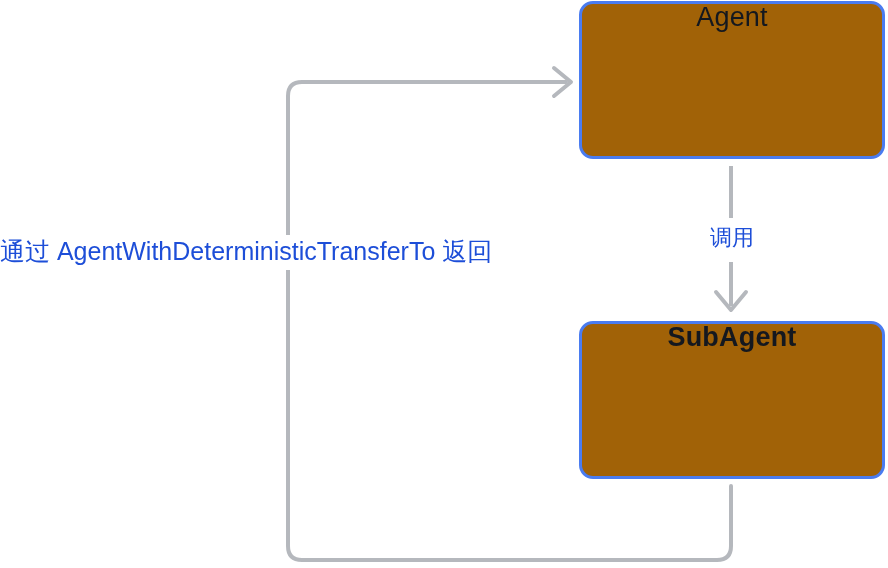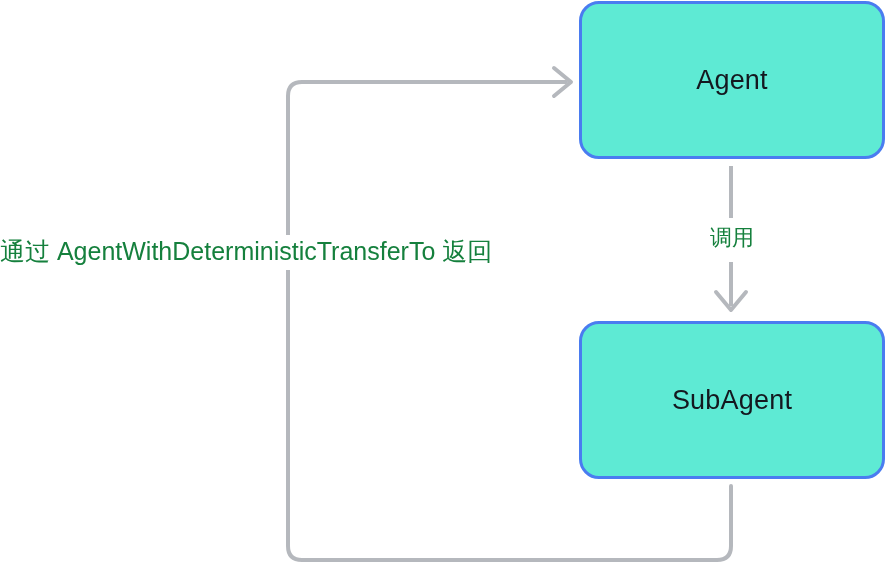--- a/index.html
+++ b/index.html
@@ -20,47 +20,47 @@
   #edges {
     position: absolute;
     left: 0;
     top: 0;
     width: 888px;
     height: 568px;
   }
   .node {
     position: absolute;
     box-sizing: border-box;
-    background: #5eead4;
+    background: #a16207;
     border: 3px solid #4a7cf0;
-    border-radius: 20px;
+    border-radius: 14px;
     display: flex;
-    align-items: center;
     justify-content: center;
     color: #14181f;
     font-size: 27px;
     font-weight: 400;
     letter-spacing: 0.2px;
     line-height: 1;
   }
   #node-agent {
     left: 579px;
     top: 1px;
     width: 306px;
     height: 158px;
   }
   #node-subagent {
     left: 579px;
     top: 321px;
     width: 306px;
     height: 158px;
+    font-weight: bold;
   }
   .edge-label {
     position: absolute;
-    color: #15803d;
+    color: #1d4ed8;
     font-size: 22px;
     line-height: 1;
     white-space: nowrap;
     background: #ffffff;
   }
   #label-invoke {
     left: 703px;
     top: 226px;
     padding: 3px 7px;
     font-family: Liberation Mono, monospace;

